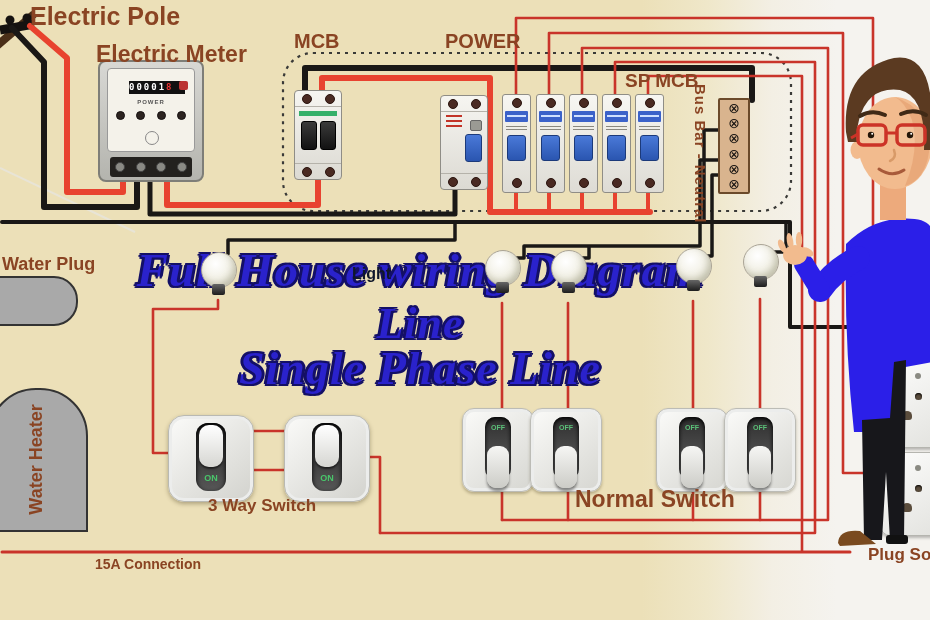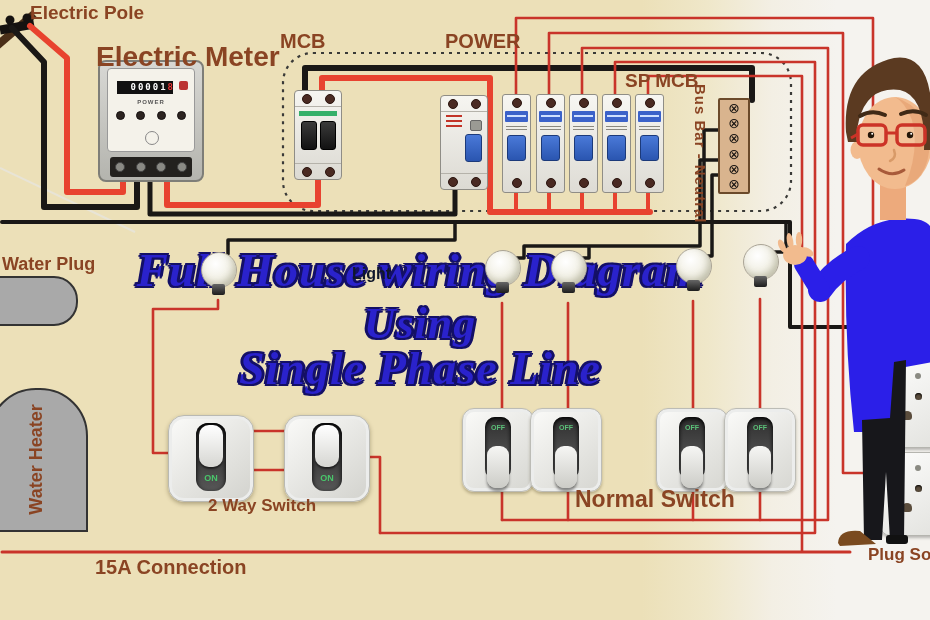--- a/index.html
+++ b/index.html
@@ -3,46 +3,46 @@
 <meta charset="utf-8">
 <style>
   html,body{margin:0;padding:0}
   body{
     width:930px;height:620px;position:relative;overflow:hidden;
     background:linear-gradient(90deg,#ece0b8 0%,#ece0b8 69%,#efe7c9 76%,#f3efe4 83%,#f5f3ef 90%,#f5f3ef 100%);
     font-family:"Liberation Sans",sans-serif;
   }
   
   .lbl{position:absolute;font-family:"Liberation Sans",sans-serif;font-weight:700;color:#8a4423;white-space:nowrap;z-index:6}
-  .lbl-pole{left:30px;top:2px;font-size:19px}
-  .lbl-meter{left:96px;top:41px;font-size:28px}
-  .lbl-mcb{left:280px;top:30px;font-size:20px}
+  .lbl-pole{left:30px;top:2px;font-size:25px}
+  .lbl-meter{left:96px;top:41px;font-size:23px}
+  .lbl-mcb{left:294px;top:30px;font-size:20px}
   .lbl-rccb{left:445px;top:30px;font-size:20px}
   .lbl-spmcb{left:625px;top:70px;font-size:19px}
   .lbl-busbar{left:692px;top:84px;font-size:15px;writing-mode:vertical-rl;letter-spacing:1px}
   .lbl-pump{left:2px;top:254px;font-size:18px}
   .lbl-heater{left:-34px;top:449px;width:140px;text-align:center;font-size:18px;transform:rotate(-90deg);transform-origin:center}
   .lbl-light{left:352px;top:265px;font-size:16px;color:#0f172a}
   .lbl-2way{left:208px;top:496px;font-size:17px}
   .lbl-normal{left:575px;top:486px;font-size:23px}
   .lbl-plug{left:868px;top:545px;font-size:17px}
-  .lbl-15a{left:95px;top:556px;font-size:20px}
+  .lbl-15a{left:95px;top:556px;font-size:14px}
   
   .title{position:absolute;z-index:2;font-family:"Liberation Serif",serif;font-style:italic;font-weight:700;color:#2a22cc;
     text-shadow:2px 2px 0 #141066,-2px -2px 0 #141066,2px -2px 0 #141066,-2px 2px 0 #141066,3px 0 0 #141066,-3px 0 0 #141066;
     letter-spacing:1px;text-align:center;white-space:nowrap}
   .t1{left:100px;top:243px;width:640px;font-size:47px}
   .t2{left:300px;top:298px;width:240px;font-size:44px}
   .t3{left:195px;top:342px;width:450px;font-size:46px}
   
   .meter{position:absolute;left:98px;top:60px;width:102px;height:118px;z-index:3;
     background:linear-gradient(#d8d8d4,#b4b4ae);border:2px solid #7e7e78;border-radius:8px}
   .meter-face{position:absolute;left:7px;right:7px;top:6px;bottom:28px;background:#f4f2ea;border:1px solid #999;border-radius:4px}
-  .meter-display{position:absolute;left:9px;top:12px;width:56px;height:13px;background:#111;color:#fff;
-    font:bold 9px "DejaVu Sans Mono",monospace;letter-spacing:2px;line-height:13px;text-align:right}
+  .meter-display{position:absolute;left:21px;top:12px;width:56px;height:13px;background:#111;color:#fff;
+    font:bold 9px "DejaVu Sans Mono",monospace;letter-spacing:2px;line-height:13px;text-align:left}
   .meter-display .red{color:#e33;letter-spacing:0}
   .meter-seal{position:absolute;right:6px;top:12px;width:9px;height:9px;background:#b33;border-radius:2px}
   .meter-brand{position:absolute;left:0;right:0;top:30px;text-align:center;font:bold 6px "Liberation Sans",sans-serif;color:#555;letter-spacing:1px}
   .meter-dots{position:absolute;left:8px;right:8px;top:42px;display:flex;justify-content:space-between}
   .meter-dots i{width:7px;height:7px;border-radius:50%;background:#2c2420;border:1px solid #151010}
   .meter-dial{position:absolute;left:50%;top:62px;width:12px;height:12px;margin-left:-6px;border:1px solid #888;border-radius:50%}
   .meter-terms{position:absolute;left:10px;right:10px;bottom:3px;height:20px;background:#23211e;border-radius:3px;display:flex;justify-content:space-around;align-items:center}
   .meter-terms i{width:8px;height:8px;border-radius:50%;background:#8a8a84;border:1px solid #444}
   
   .dot{width:8px;height:8px;border-radius:50%;background:#4a2a22;border:1px solid #2a140e}
@@ -171,27 +171,27 @@
 
 <div class="lbl lbl-pole">Electric Pole</div>
 <div class="lbl lbl-meter">Electric Meter</div>
 <div class="lbl lbl-mcb">MCB</div>
 <div class="lbl lbl-rccb">POWER</div>
 <div class="lbl lbl-spmcb">SP MCB</div>
 <div class="lbl lbl-busbar">Bus Bar - Neutral</div>
 <div class="lbl lbl-pump">Water Plug</div>
 <div class="lbl lbl-heater">Water Heater</div>
 <div class="lbl lbl-light">Light</div>
-<div class="lbl lbl-2way">2 Way Switch</div>
+<div class="lbl lbl-2way">3 Way Switch</div>
 <div class="lbl lbl-normal">Normal Switch</div>
 <div class="lbl lbl-plug">Plug Socket</div>
 <div class="lbl lbl-15a">15A Connection</div>
 
 <div class="title t1">Full House wiring Diagram</div>
-<div class="title t2">Using</div>
+<div class="title t2">Line</div>
 <div class="title t3">Single Phase Line</div>
 
 <div class="meter">
   <div class="meter-face">
     <div class="meter-display"><span>00001</span><span class="red">8</span></div>
     <div class="meter-seal"></div>
     <div class="meter-brand">POWER</div>
     <div class="meter-dots">
         <i></i>
         <i></i>

